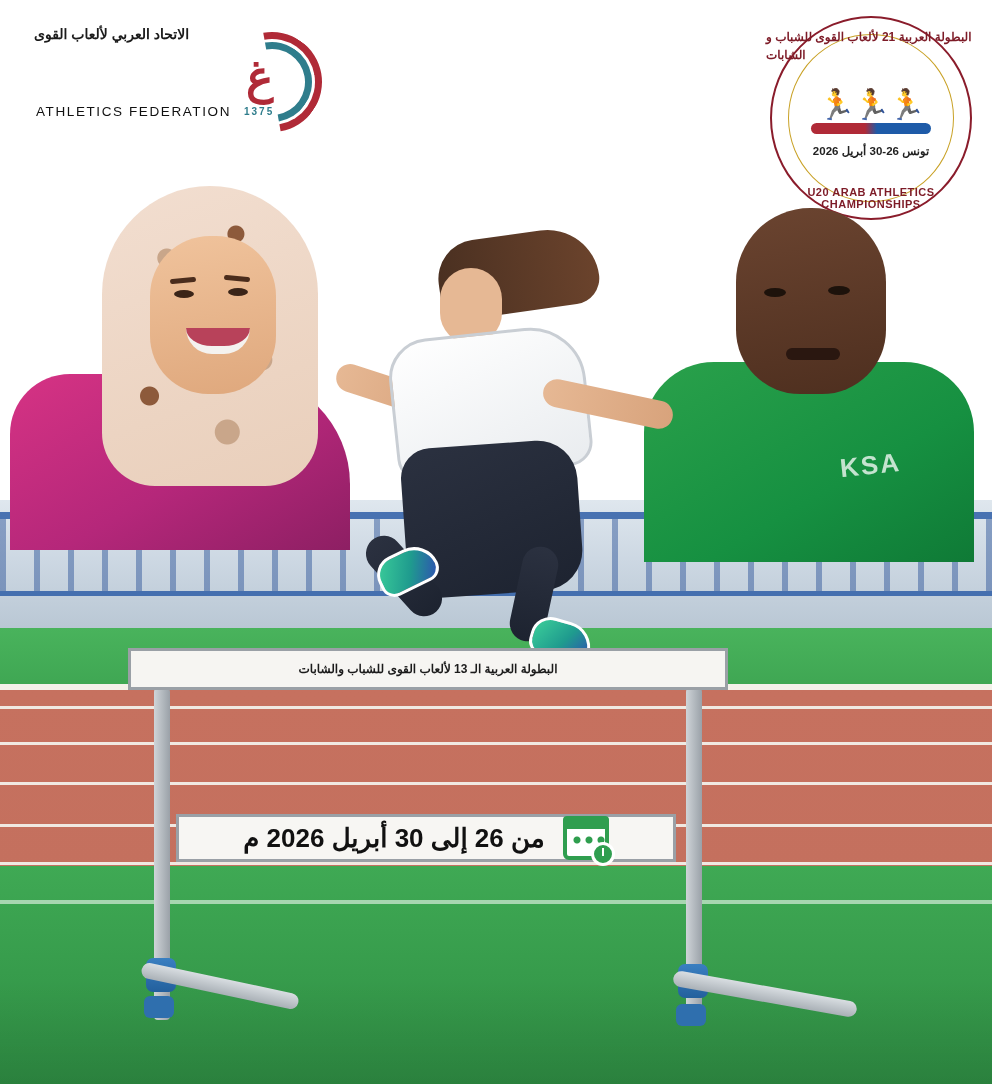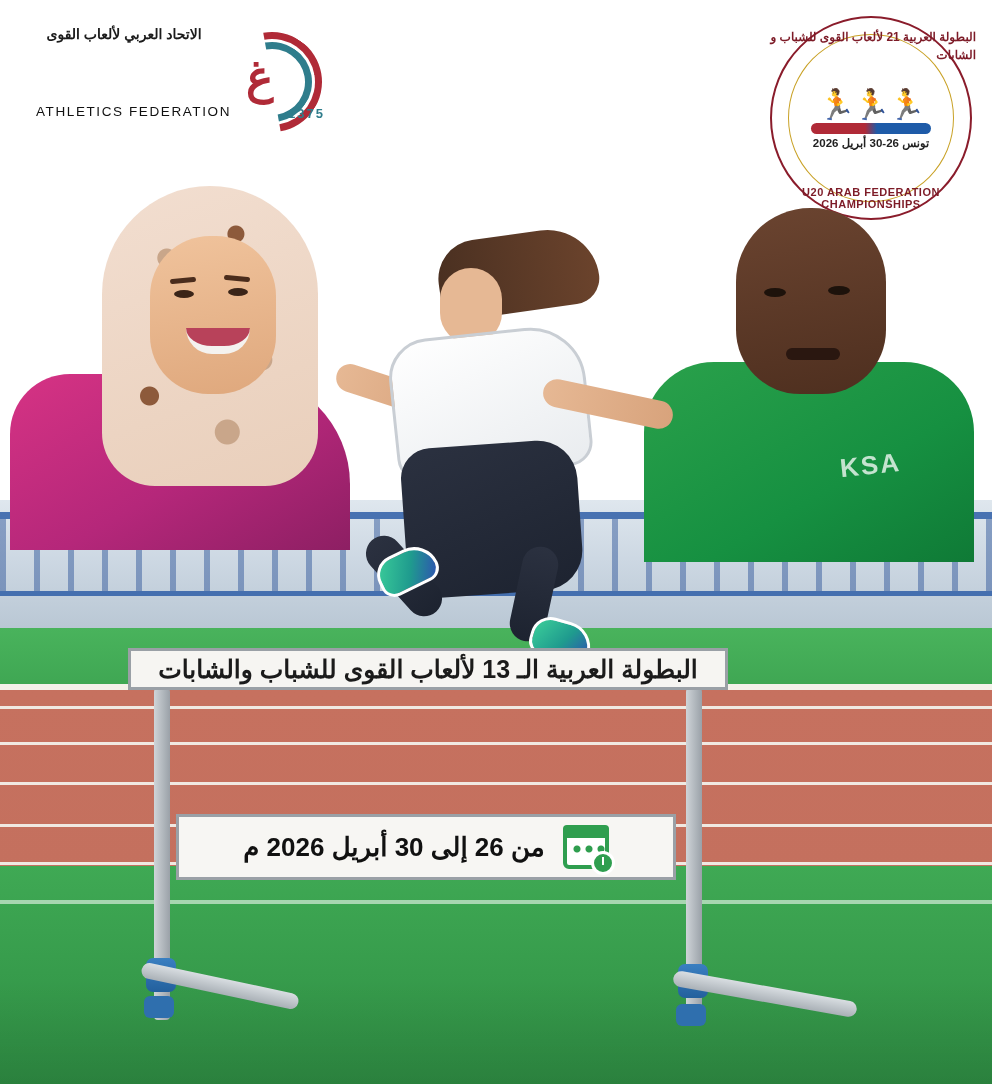--- a/index.html
+++ b/index.html
@@ -95,21 +95,21 @@
   
   .logo-aaf {
     position: absolute;
     left: 20px; top: 22px;
     width: 300px; height: 110px;
   }
   .logo-aaf .aaf-ar {
     position: absolute;
     left: 14px; top: 4px;
     width: 180px;
-    text-align: center;
+    text-align: left;
     font-size: 14px;
     font-weight: bold;
     color: #1b1b1b;
     direction: rtl;
   }
   .logo-aaf .aaf-main {
     position: absolute;
     left: 14px; top: 26px;
     font-size: 48px;
     font-weight: bold;
@@ -141,25 +141,24 @@
   .aaf-mark .ghain {
     position: absolute;
     left: 30px; top: 20px;
     font-size: 46px;
     font-weight: bold;
     color: #b02a37;
   }
   .aaf-mark .year {
     position: absolute;
     left: 28px; top: 76px;
-    font-size: 13px;
+    font-size: 10px;
     font-weight: bold;
     letter-spacing: 2px;
     color: #2f7d8c;
-    margin-left: 44px;
   }
 
   .logo-champ {
     position: absolute;
     right: 16px; top: 12px;
     width: 210px; height: 212px;
     border-radius: 50%;
   }
   .logo-champ .ring {
     position: absolute;
@@ -169,21 +168,21 @@
   }
   .logo-champ .ring2 {
     position: absolute;
     inset: 22px;
     border-radius: 50%;
     border: 1px solid #c9a227;
   }
   .champ-top-ar {
     position: absolute;
     left: 0; right: 0; top: 16px;
-    text-align: right;
+    text-align: left;
     font-size: 12px;
     font-weight: bold;
     color: #7d1b27;
     direction: rtl;
     line-height: 1.5;
   }
   .champ-bottom-en {
     position: absolute;
     left: 0; right: 0; bottom: 14px;
     text-align: center;
@@ -204,21 +203,21 @@
     color: #b02a37;
     line-height: 1;
   }
   .champ-center .swoosh-bar {
     margin: 3px auto 0;
     width: 120px; height: 11px;
     border-radius: 6px;
     background: linear-gradient(90deg,#b02a37 0%, #b02a37 45%, #1e5ba8 55%, #1e5ba8 100%);
   }
   .champ-center .dateline {
-    margin-top: 2px;
+    margin-top: 10px;
     font-size: 11.5px;
     font-weight: bold;
     color: #222;
     direction: rtl;
   }
 
   
   .person {
     position: absolute;
   }
@@ -355,21 +354,21 @@
   .h-shoe.sh2 { left: 178px; top: 392px; transform: rotate(16deg); }
 
   
   .hurdle { position: absolute; left: 120px; top: 648px; width: 760px; height: 400px; }
   .hurdle-top-bar {
     position: absolute; left: 8px; top: 0; width: 600px; height: 42px;
     background: #f6f5f2; border: 3px solid #9aa0a6; box-sizing: border-box;
     display: flex; align-items: center; justify-content: center;
   }
   .hurdle-top-bar .txt {
-    font-size: 25px; font-weight: bold; color:#1b1b1b; direction: rtl;
+    font-size: 12px; font-weight: bold; color:#1b1b1b; direction: rtl;
   }
   .hurdle-post {
     position: absolute; width: 16px;
     background: linear-gradient(90deg,#cfd4d8,#9aa1a8);
     border-radius: 4px;
   }
   .hurdle-post.p1 { left: 34px; top: 40px; height: 332px; }
   .hurdle-post.p2 { left: 566px; top: 40px; height: 332px; }
   .hurdle-foot {
     position: absolute; height: 16px; border-radius: 8px;
@@ -391,21 +390,21 @@
   .hurdle-base-cap.b2 { left: 556px; top: 356px; }
 
   .info-card {
     position: absolute;
     background: #f7f6f3;
     border: 3px solid #9aa0a6;
     box-sizing: border-box;
     display: flex; align-items: center; justify-content: center;
     gap: 18px;
   }
-  .info-card.date { left: 56px; top: 166px; width: 500px; height: 66px; }
+  .info-card.date { left: 56px; top: 166px; width: 500px; height: 48px; }
   .info-card.venue { left: 56px; top: 240px; width: 500px; height: 66px; }
   .info-card .label {
     font-size: 26px; font-weight: bold; color:#111; direction: rtl;
   }
   .icon-cal {
     position: relative; width: 46px; height: 44px;
     border: 4px solid #2f9e4f; border-radius: 6px; box-sizing: border-box;
     background: #ffffff;
   }
   .icon-cal::before {
@@ -480,21 +479,21 @@
 
   <div class="logo-champ">
     <div class="ring"></div>
     <div class="ring2"></div>
     <div class="champ-top-ar">البطولة العربية 21 لألعاب القوى للشباب و الشابات</div>
     <div class="champ-center">
       <div class="runners">🏃🏃🏃</div>
       <div class="swoosh-bar"></div>
       <div class="dateline">تونس 26-30 أبريل 2026</div>
     </div>
-    <div class="champ-bottom-en">U20 ARAB FEDERATION CHAMPIONSHIPS</div>
+    <div class="champ-bottom-en">U20 ARAB ATHLETICS CHAMPIONSHIPS</div>
   </div>
 
   <div class="person person-left">
     <div class="pl-jacket"></div>
     <div class="pl-scarf"></div>
     <div class="pl-face"></div>
     <div class="pl-brow b1"></div>
     <div class="pl-brow b2"></div>
     <div class="pl-eye e1"></div>
     <div class="pl-eye e2"></div>

